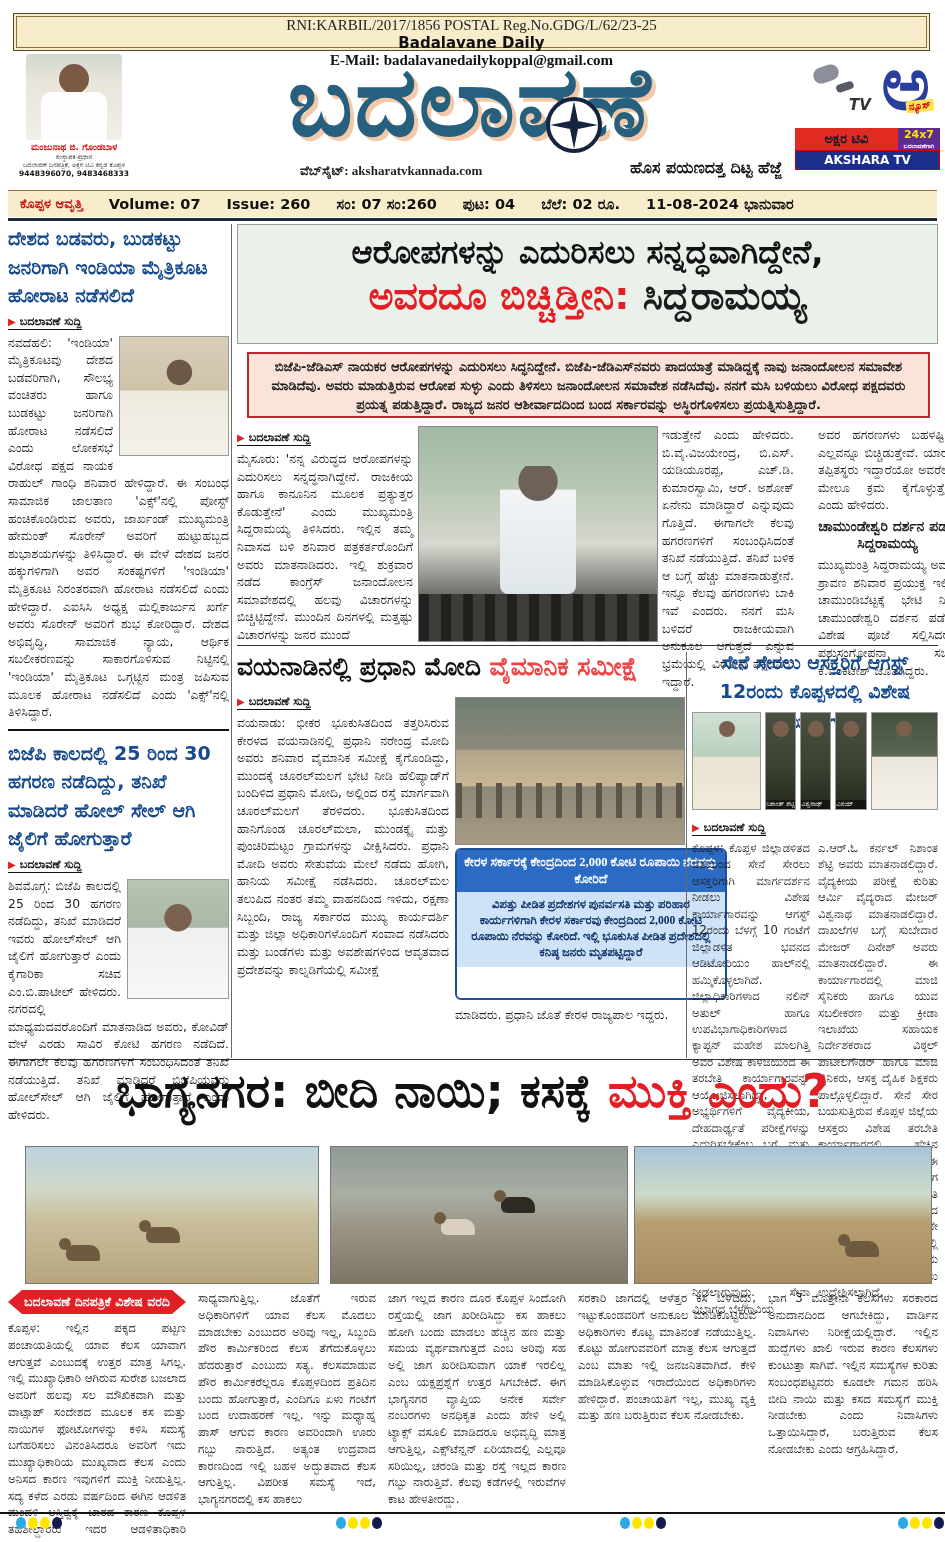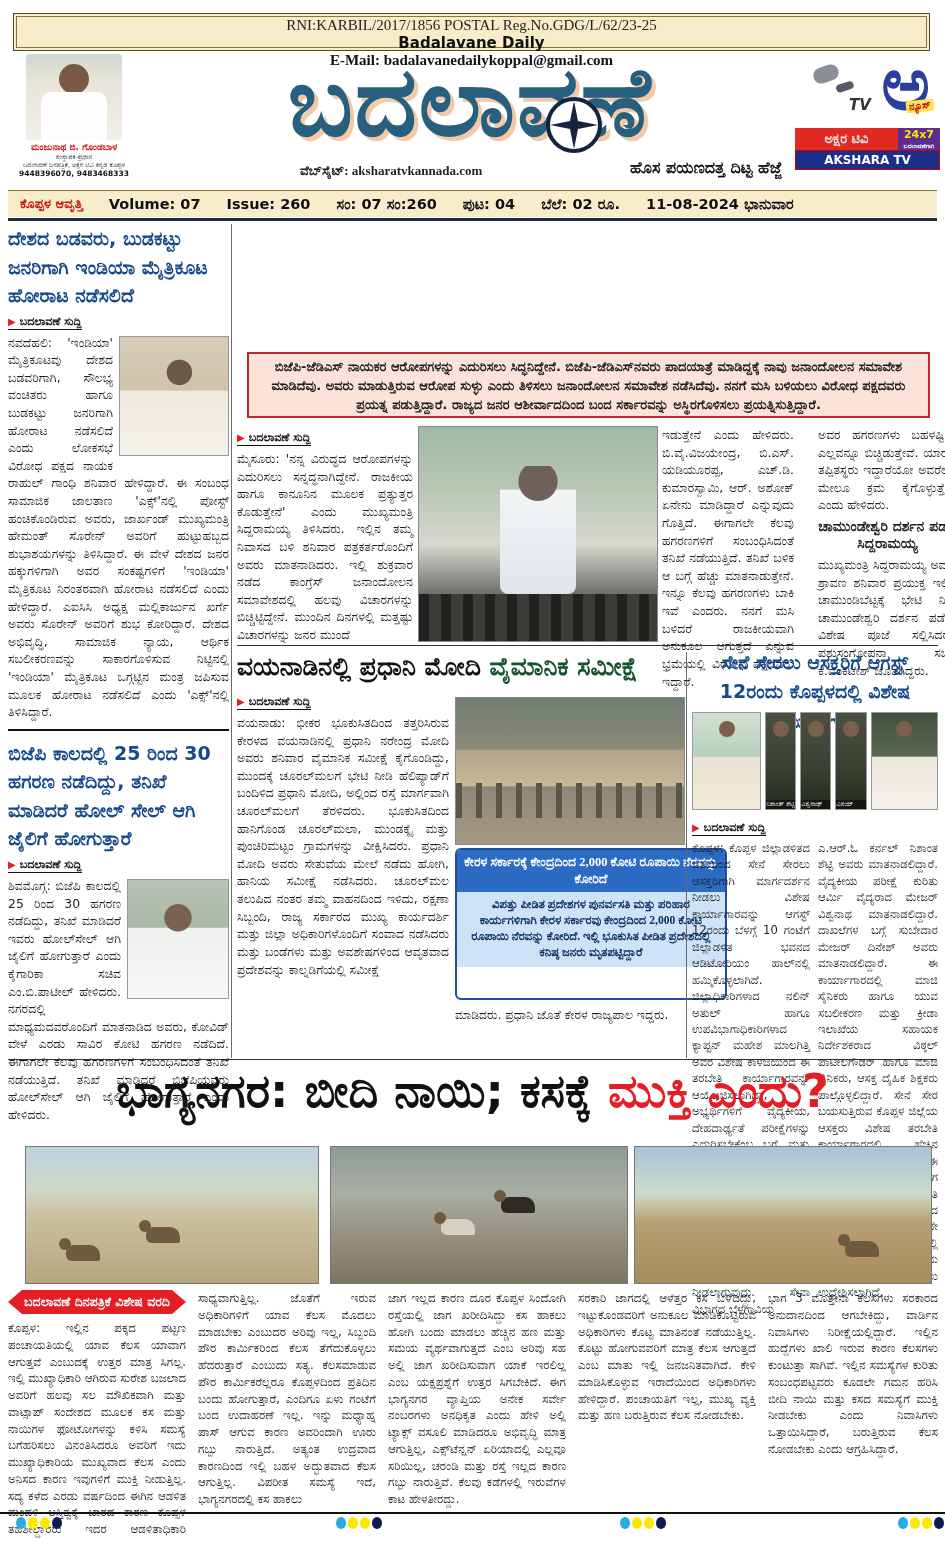--- a/index.html
+++ b/index.html
@@ -34,21 +34,21 @@
   
   .akshara{left:795px;top:52px;width:145px;height:136px;text-align:center;}
   .ak-glyph{position:relative;height:72px;}
   .ak-a{position:absolute;right:10px;top:-6px;font-size:74px;font-weight:bold;color:#2a3e9b;line-height:74px;}
   .ak-mic{position:absolute;left:18px;top:14px;width:26px;height:16px;border-radius:8px;background:#8a8f99;
       box-shadow:14px 18px 0 -4px #555a66;transform:rotate(-18deg);}
   .ak-tv{position:absolute;left:54px;top:44px;font-size:15px;font-weight:bold;color:#333;font-style:italic;}
   .ak-news{position:absolute;right:6px;top:48px;font-size:10px;font-weight:bold;color:#c00;
       background:#ffe355;padding:0 3px;transform:rotate(-6deg);border-radius:2px;}
   .ak-redrow{display:flex;height:22px;margin-top:4px;}
-  .ak-redname{flex:1;background:#e02a22;color:#e5e5e5;font-size:13px;font-weight:bold;line-height:22px;}
+  .ak-redname{flex:1;background:#e02a22;color:#0f172a;font-size:13px;font-weight:bold;line-height:22px;}
   .ak-247{width:42px;background:#5b2d8e;color:#ffe600;font-size:11px;font-weight:bold;line-height:14px;}
   .ak-247 .small{display:block;font-size:6px;color:#fff;line-height:7px;}
   .ak-band{height:18px;background:#1b2f8a;color:#fff;font-size:12px;font-weight:bold;line-height:18px;
       border:1px solid #c00;}
   
   .infobar{left:8px;top:190px;width:929px;height:27px;background:#f8edcb;border-top:1px solid #8a7435;
      display:flex;align-items:center;gap:26px;padding:0 12px;box-sizing:border-box;font-weight:bold;
      font-size:14.5px;color:#111;}
   .infobar .edition{color:#cc1111;font-size:13px;}
   .rule-nav{left:8px;top:218px;width:929px;height:3px;background:#1d2a3a;}
@@ -82,21 +82,21 @@
   .sidd-photo{left:418px;top:426px;width:238px;height:214px;border:1px solid #888;
      background:linear-gradient(180deg,#9fb8a4 0%,#b9c8b5 30%,#d7d7cf 55%,#3a3a38 90%,#2c2c2a 100%);
      position:absolute;overflow:hidden;}
   .sidd-photo .fig{position:absolute;left:34%;top:18%;width:32%;height:60%;
      background:radial-gradient(circle at 50% 12%,#6e6258 16%,transparent 17%),
      linear-gradient(180deg,transparent 18%,#f2f4f5 19%,#dfe6ea 100%);border-radius:8px;}
   .sidd-photo .mics{position:absolute;left:0;bottom:0;width:100%;height:22%;
      background:repeating-linear-gradient(90deg,#20201e 0 10px,#3c3c38 10px 22px);}
   
   .modi-head{font-size:25px;font-weight:bold;color:#111;}
-  .modi-head .red{color:#14532d;}
+  .modi-head .red{color:#ef4444;}
   .modi-photo{left:455px;top:697px;width:228px;height:146px;border:1px solid #888;position:absolute;overflow:hidden;
      background:linear-gradient(180deg,#6f7d72 0%,#8d8a7a 35%,#b3a58c 36%,#c9b795 60%,#8c8878 61%,#a79a82 100%);}
   .modi-photo .rail{position:absolute;left:0;bottom:18%;width:100%;height:24%;
      background:repeating-linear-gradient(90deg,#5c5548 0 6px,transparent 6px 20px);}
   .kerala-box{left:455px;top:848px;width:272px;height:152px;border:2px solid #1e4f9c;border-radius:6px;
      overflow:hidden;box-sizing:border-box;font-family:Liberation Serif, serif;}
   .kerala-head{background:#2b6bc4;color:#fff;font-size:12.5px;font-weight:bold;text-align:center;
      padding:4px 6px;line-height:1.35;}
   .kerala-body{background:#cfe3f8;color:#0d2f66;font-size:11.6px;font-weight:bold;text-align:center;
      padding:5px 8px;line-height:1.4;}
@@ -200,20 +200,26 @@
   <div class="blue-head l-head">ಬಿಜೆಪಿ ಕಾಲದಲ್ಲಿ 25 ರಿಂದ 30 ಹಗರಣ ನಡೆದಿದ್ದು, ತನಿಖೆ ಮಾಡಿದರೆ ಹೋಲ್ ಸೇಲ್ ಆಗಿ ಜೈಲಿಗೆ ಹೋಗುತ್ತಾರೆ</div>
   <div class="marker"><span class="tri">▶</span><span>ಬದಲಾವಣೆ ಸುದ್ದಿ</span></div>
   <div class="body-txt">
     <div class="float-photo patil-photo"></div>
     <span>ಶಿವಮೊಗ್ಗ: ಬಿಜೆಪಿ ಕಾಲದಲ್ಲಿ 25 ರಿಂದ 30 ಹಗರಣ ನಡೆದಿದ್ದು, ತನಿಖೆ ಮಾಡಿದರೆ ಇವರು ಹೋಲ್‌ಸೇಲ್ ಆಗಿ ಜೈಲಿಗೆ ಹೋಗುತ್ತಾರೆ ಎಂದು ಕೈಗಾರಿಕಾ ಸಚಿವ ಎಂ.ಬಿ.ಪಾಟೀಲ್ ಹೇಳಿದರು.</span>
     <span>ನಗರದಲ್ಲಿ ಮಾಧ್ಯಮದವರೊಂದಿಗೆ ಮಾತನಾಡಿದ ಅವರು, ಕೋವಿಡ್ ವೇಳೆ ಎರಡು ಸಾವಿರ ಕೋಟಿ ಹಗರಣ ನಡೆದಿದೆ. ಈಗಾಗಲೇ ಕೆಲವು ಹಗರಣಗಳಿಗೆ ಸಂಬಂಧಿಸಿದಂತೆ ತನಿಖೆ ನಡೆಯುತ್ತಿದೆ. ತನಿಖೆ ಮಾಡಿದರೆ ಬಿಜೆಪಿಯವರು ಹೋಲ್‌ಸೇಲ್ ಆಗಿ ಜೈಲಿಗೆ ಹೋಗುತ್ತಾರೆ ಎಂದು ಹೇಳಿದರು.</span>
   </div>
 </div>
 <div class="abs vrule" style="left:231px;top:224px;height:834px;"></div>
 
+<div class="abs lead-box">
+  <div class="lead-l1">ಆರೋಪಗಳನ್ನು ಎದುರಿಸಲು ಸನ್ನದ್ಧವಾಗಿದ್ದೇನೆ,</div>
+  <div class="lead-l2">
+    <span class="red">ಅವರದೂ ಬಿಚ್ಚಿಡ್ತೀನಿ:</span><span> ಸಿದ್ದರಾಮಯ್ಯ</span>
+  </div>
+</div>
 <div class="abs deck-box">ಬಿಜೆಪಿ-ಜೆಡಿಎಸ್ ನಾಯಕರ ಆರೋಪಗಳನ್ನು ಎದುರಿಸಲು ಸಿದ್ಧನಿದ್ದೇನೆ. ಬಿಜೆಪಿ-ಜೆಡಿಎಸ್‌ನವರು ಪಾದಯಾತ್ರೆ ಮಾಡಿದ್ದಕ್ಕೆ ನಾವು ಜನಾಂದೋಲನ ಸಮಾವೇಶ ಮಾಡಿದೆವು. ಅವರು ಮಾಡುತ್ತಿರುವ ಆರೋಪ ಸುಳ್ಳು ಎಂದು ತಿಳಿಸಲು ಜನಾಂದೋಲನ ಸಮಾವೇಶ ನಡೆಸಿದೆವು. ನನಗೆ ಮಸಿ ಬಳಿಯಲು ವಿರೋಧ ಪಕ್ಷದವರು ಪ್ರಯತ್ನ ಪಡುತ್ತಿದ್ದಾರೆ. ರಾಜ್ಯದ ಜನರ ಆಶೀರ್ವಾದದಿಂದ ಬಂದ ಸರ್ಕಾರವನ್ನು ಅಸ್ಥಿರಗೊಳಿಸಲು ಪ್ರಯತ್ನಿಸುತ್ತಿದ್ದಾರೆ.</div>
 
 <div class="abs" style="left:237px;top:426px;width:176px;">
   <div class="marker"><span class="tri">▶</span><span>ಬದಲಾವಣೆ ಸುದ್ದಿ</span></div>
   <div class="body-txt">ಮೈಸೂರು: 'ನನ್ನ ವಿರುದ್ಧದ ಆರೋಪಗಳನ್ನು ಎದುರಿಸಲು ಸನ್ನದ್ಧನಾಗಿದ್ದೇನೆ. ರಾಜಕೀಯ ಹಾಗೂ ಕಾನೂನಿನ ಮೂಲಕ ಪ್ರತ್ಯುತ್ತರ ಕೊಡುತ್ತೇನೆ' ಎಂದು ಮುಖ್ಯಮಂತ್ರಿ ಸಿದ್ದರಾಮಯ್ಯ ತಿಳಿಸಿದರು. ಇಲ್ಲಿನ ತಮ್ಮ ನಿವಾಸದ ಬಳಿ ಶನಿವಾರ ಪತ್ರಕರ್ತರೊಂದಿಗೆ ಅವರು ಮಾತನಾಡಿದರು. ಇಲ್ಲಿ ಶುಕ್ರವಾರ ನಡೆದ ಕಾಂಗ್ರೆಸ್ ಜನಾಂದೋಲನ ಸಮಾವೇಶದಲ್ಲಿ ಹಲವು ವಿಚಾರಗಳನ್ನು ಬಿಚ್ಚಿಟ್ಟಿದ್ದೇನೆ. ಮುಂದಿನ ದಿನಗಳಲ್ಲಿ ಮತ್ತಷ್ಟು ವಿಚಾರಗಳನ್ನು ಜನರ ಮುಂದೆ</div>
 </div>
 <div class="sidd-photo">
   <div class="fig"></div>
   <div class="mics"></div>
 </div>

